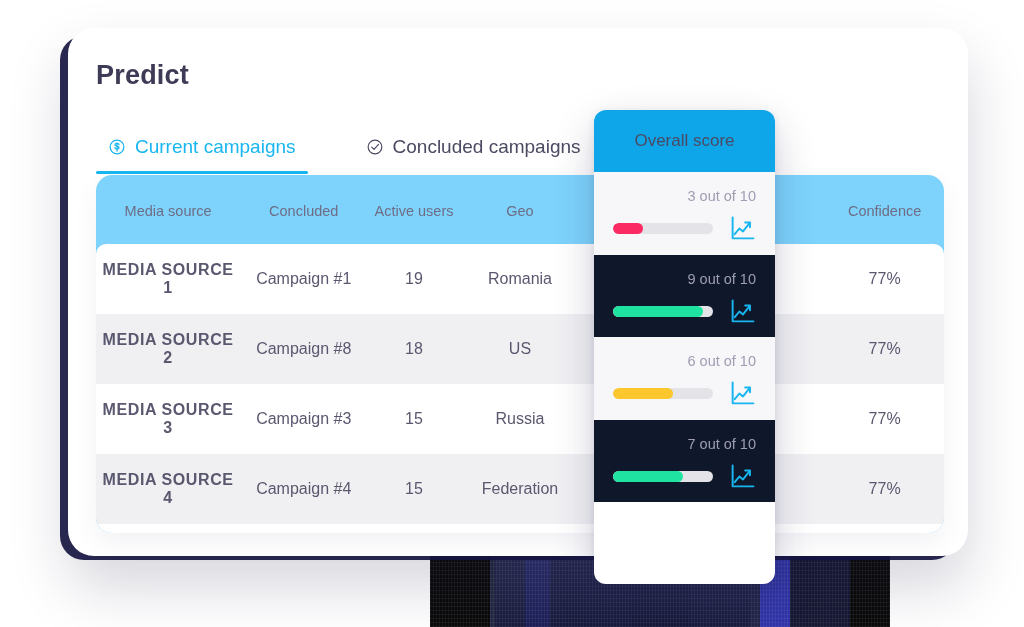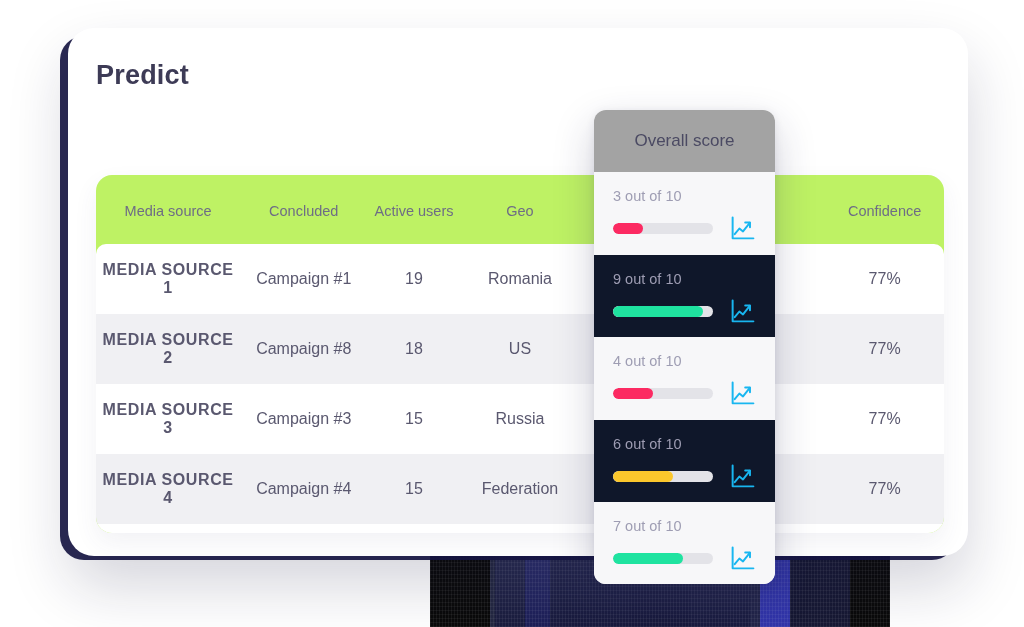--- a/index.html
+++ b/index.html
@@ -113,21 +113,21 @@
   }
   .tab-icon { width: 18px; height: 18px; display: block; flex: 0 0 18px; }
 
   
   .table-panel {
     position: absolute;
     left: 28px;
     top: 147px;
     width: 848px;
     height: 358px;
-    background: #bef264;
+    background: #7dd3fc;
     border-radius: 16px;
     box-shadow: 0 10px 24px rgba(70,70,110,.07);
     overflow: hidden;
   }
 
   table.grid {
     width: 100%;
     border-collapse: collapse;
     table-layout: fixed;
   }
@@ -177,38 +177,39 @@
     top: 110px;
     width: 181px;
     height: 474px;
     background: #ffffff;
     border-radius: 12px;
     box-shadow: 0 16px 40px rgba(35,35,80,.22), 0 2px 8px rgba(35,35,80,.10);
     overflow: hidden;
   }
   .score-head {
     height: 62px;
-    background: #a3a3a3;
+    background: #0ea5e9;
     display: flex;
     align-items: center;
     justify-content: center;
     font-size: 17px;
     color: #4b4a63;
   }
   .score-row {
     height: 82.5px;
     padding: 16px 19px 0 19px;
     background: #0f172a;
     position: relative;
   }
   .score-row:nth-child(odd) { background: #f7f7f9; }
   .score-label {
     font-size: 14.5px;
     color: #9e9db3;
     margin-bottom: 11px;
+    text-align: right;
   }
   .score-row-body {
     display: flex;
     align-items: center;
     gap: 16px;
   }
   .bar-track {
     width: 100px;
     height: 11px;
     background: #e3e3e8;
@@ -230,20 +231,42 @@
   <div class="backdrop">
     <div class="backdrop-dark"></div>
     <div class="backdrop-strip"></div>
     <div class="backdrop-noise"></div>
   </div>
 
   <div class="card">
 
     <div class="page-title">Predict</div>
 
+    <div class="tabs">
+
+      <div class="tab active">
+        <span class="tab-icon">
+          <svg viewBox="0 0 20 20" width="18" height="18" fill="none" stroke="#18b6f0" stroke-width="1.4">
+            <circle cx="10" cy="10" r="7.6"></circle>
+            <path d="M10 5.4v9.2M12.3 7.4c0-.9-1-1.5-2.3-1.5s-2.3.6-2.3 1.5 1 1.3 2.3 1.6 2.3.7 2.3 1.7-1 1.6-2.3 1.6-2.3-.6-2.3-1.5" stroke-linecap="round"></path>
+          </svg>
+        </span>
+        <span>Current campaigns</span>
+      </div>
+
+      <div class="tab">
+        <span class="tab-icon">
+          <svg viewBox="0 0 20 20" width="18" height="18" fill="none" stroke="#4b4a63" stroke-width="1.3">
+            <circle cx="10" cy="10" r="7.6"></circle>
+            <path d="M6.4 10.2l2.5 2.5 5-5.6" stroke-linecap="round" stroke-linejoin="round"></path>
+          </svg>
+        </span>
+        <span>Concluded campaigns</span>
+      </div>
+    </div>
 
     <div class="table-panel">
       <table class="grid">
         <colgroup>
           <col style="width:17%">
             <col style="width:15%">
             <col style="width:11%">
           <col style="width:14%">
             <col style="width:12%">
             <col style="width:17%">
@@ -366,33 +389,20 @@
                 <path d="M5.5 18.5l4.5-5.5 3.5 2.8 6.5-8.3"></path>
                 <path d="M15.6 7.2h4.6v4.6"></path>
               </svg></span>
           </div>
         </div>
         <div class="score-row">
           <div class="score-label">9 out of 10</div>
           <div class="score-row-body">
             <div class="bar-track">
               <div class="bar-fill" style="width:90%;background:#1fe3a0;"></div>
-            </div>
-            <span class="trend-icon"><svg viewBox="0 0 26 26" width="27" height="27" fill="none" stroke="#18b6f0" stroke-width="1.9" stroke-linecap="round" stroke-linejoin="round">
-                <path d="M3.5 2.5v20h20"></path>
-                <path d="M5.5 18.5l4.5-5.5 3.5 2.8 6.5-8.3"></path>
-                <path d="M15.6 7.2h4.6v4.6"></path>
-              </svg></span>
-          </div>
-        </div>
-        <div class="score-row">
-          <div class="score-label">4 out of 10</div>
-          <div class="score-row-body">
-            <div class="bar-track">
-              <div class="bar-fill" style="width:40%;background:#fc2a62;"></div>
             </div>
             <span class="trend-icon"><svg viewBox="0 0 26 26" width="27" height="27" fill="none" stroke="#18b6f0" stroke-width="1.9" stroke-linecap="round" stroke-linejoin="round">
                 <path d="M3.5 2.5v20h20"></path>
                 <path d="M5.5 18.5l4.5-5.5 3.5 2.8 6.5-8.3"></path>
                 <path d="M15.6 7.2h4.6v4.6"></path>
               </svg></span>
           </div>
         </div>
         <div class="score-row">
           <div class="score-label">6 out of 10</div>

